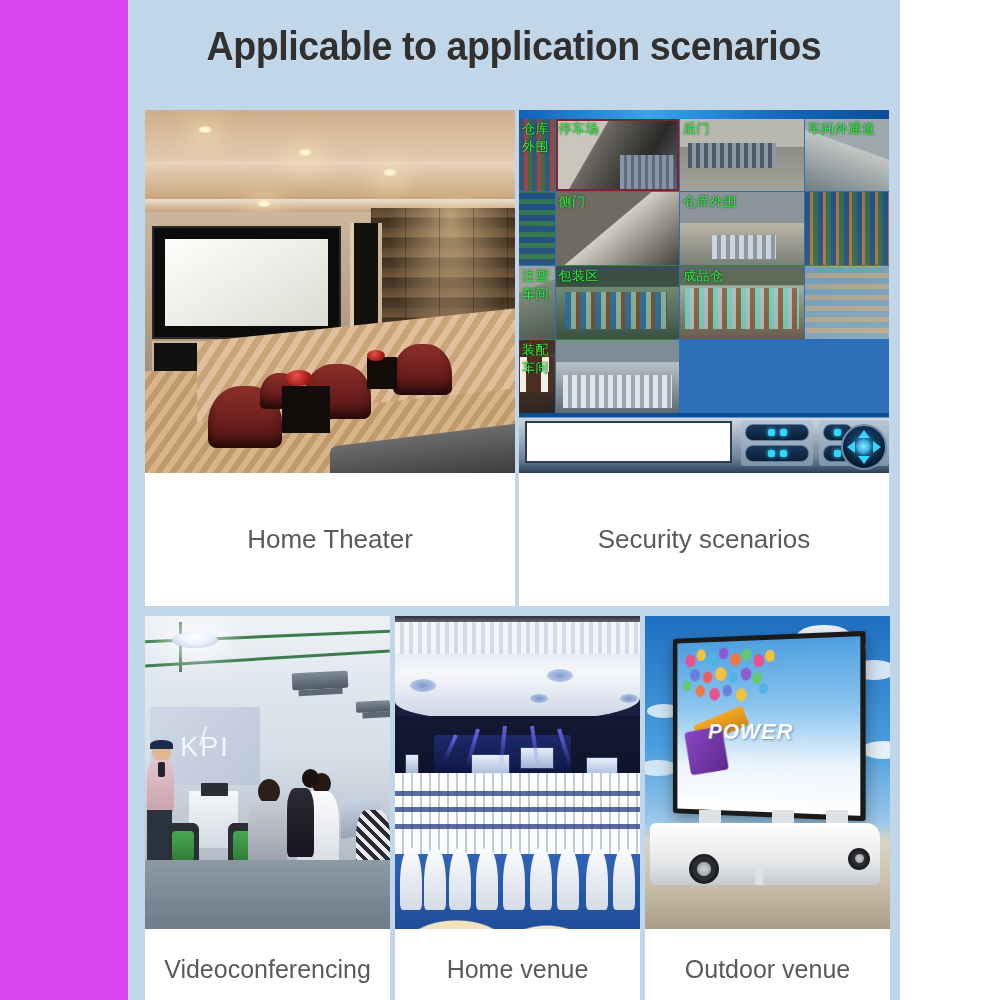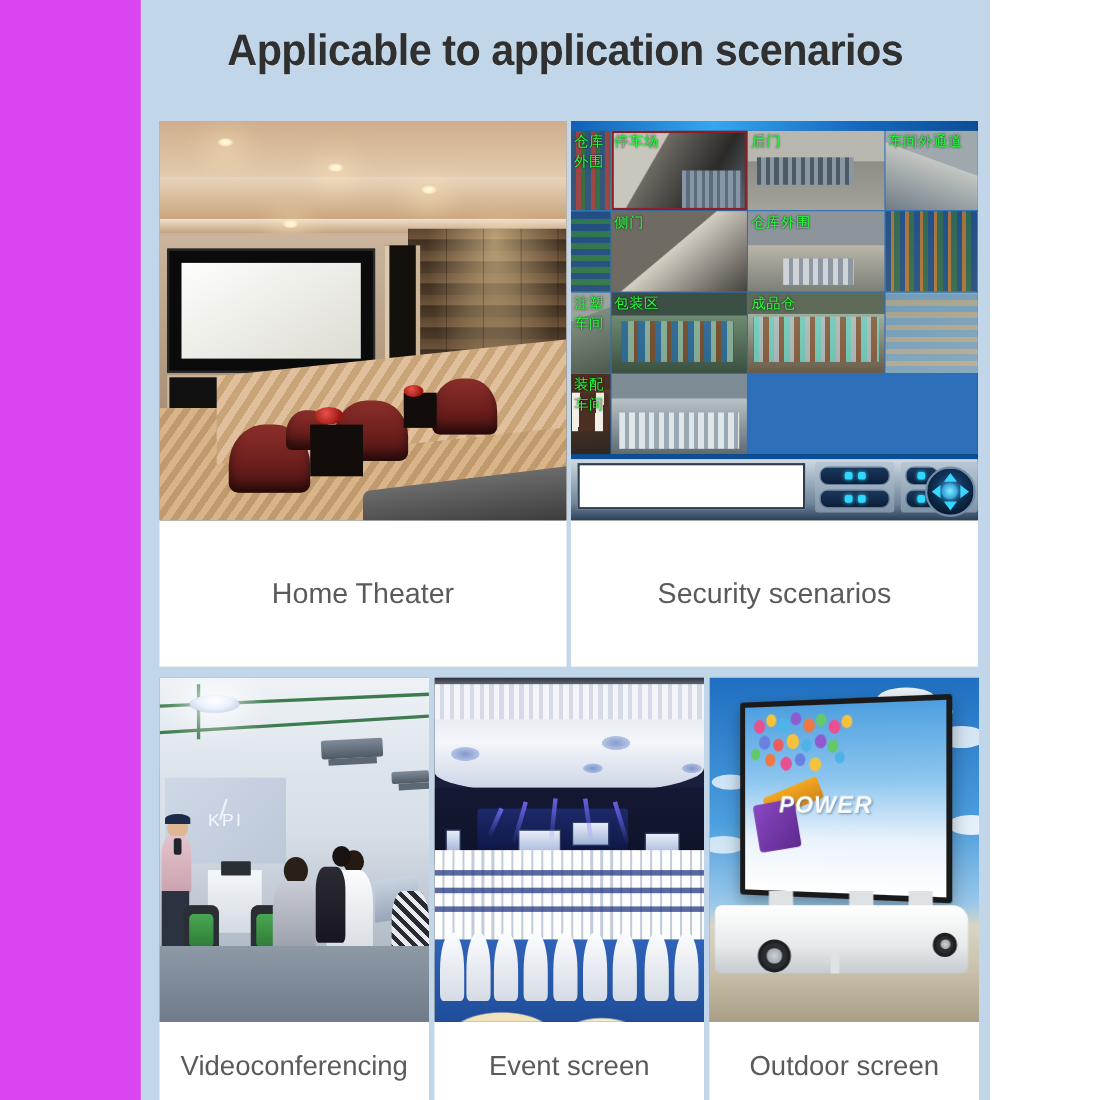--- a/index.html
+++ b/index.html
@@ -139,21 +139,21 @@
     background: linear-gradient(#eef2f6,#dde4ec); }
   .vc-pipe { position:absolute; height:3px; background:#3d7a4e; }
   .vc-lamp { position:absolute; width:46px; height:16px; border-radius:50%;
     background: radial-gradient(ellipse at 50% 30%, #ffffff 0%,#eaf2ff 45%,#b9c7d6 100%);
     box-shadow:0 0 28px 10px rgba(255,255,255,.85); }
   .vc-proj { position:absolute; width:56px; height:17px; background:linear-gradient(#7f8b98,#4f5a66); border-radius:2px; }
   .vc-proj:after { content:""; position:absolute; left:6px; bottom:-6px; width:44px; height:6px; background:#5c6874; }
   .vc-screen { position:absolute; left:2%; top:29%; width:45%; height:25%;
     background: linear-gradient(135deg,#cfd8e6,#bcc7d8); }
   .vc-kpi { position:absolute; left:50%; top:52%; transform:translate(-50%,-50%);
-    color:#f2f6ff; font-size:16px; letter-spacing:2px; font-family:"Liberation Sans",sans-serif; }
+    color:#f2f6ff; font-size:27px; letter-spacing:2px; font-family:"Liberation Sans",sans-serif; }
   .vc-bolt { position:absolute; left:47%; top:24%; width:2px; height:20px; background:#eaf2ff; transform:rotate(18deg); }
   .vc-podium { position:absolute; left:18%; top:56%; width:20%; height:18%;
     background: linear-gradient(#f4f7fa,#d3dae2); }
   .vc-lap { position:absolute; left:23%; top:53.5%; width:11%; height:4%; background:#2a2f36; border-radius:1px; }
   .vc-chair { position:absolute; width:13%; height:16%; border-radius:7px 7px 3px 3px;
     background:#2b2f35; box-shadow: inset 0 0 0 3px #2b2f35; }
   .vc-chair:after { content:""; position:absolute; left:16%; top:16%; width:68%; height:60%;
     background: linear-gradient(#49a651,#2f7d38); border-radius:4px; }
   .vc-head { position:absolute; border-radius:50%; }
   .vc-torso { position:absolute; border-radius:30% 30% 10% 10%; }
@@ -434,21 +434,21 @@
           <div class="ev-frontchair" style="left:12%"></div>
           <div class="ev-frontchair" style="left:22%"></div>
           <div class="ev-frontchair" style="left:33%"></div>
           <div class="ev-frontchair" style="left:44%"></div>
           <div class="ev-frontchair" style="left:55%"></div>
           <div class="ev-frontchair" style="left:66%"></div>
           <div class="ev-frontchair" style="left:78%"></div>
           <div class="ev-frontchair" style="left:89%"></div>
         </div>
       </div>
-      <div class="caption">Event screen</div>
+      <div class="caption">Home venue</div>
     </div>
 
     <div class="card r2card">
       <div class="thumb r2thumb">
         <div class="os">
           <div class="os-cloud" style="left:62%;top:3%;width:54px;height:22px"></div>
           <div class="os-cloud" style="left:74%;top:7%;width:40px;height:18px"></div>
           <div class="os-cloud" style="left:84%;top:14%;width:46px;height:20px;opacity:.8"></div>
           <div class="os-cloud" style="left:1%;top:28%;width:34px;height:14px;opacity:.75"></div>
           <div class="os-cloud" style="left:-3%;top:46%;width:40px;height:16px;opacity:.7"></div>
@@ -485,17 +485,17 @@
           <div class="os-leg" style="left:22%;top:62%;width:9%;height:7%"></div>
           <div class="os-leg" style="left:52%;top:62%;width:9%;height:7%"></div>
           <div class="os-leg" style="left:74%;top:62%;width:9%;height:7%"></div>
           <div class="os-trailer"></div>
           <div class="os-leg" style="left:45%;top:80%;width:3%;height:12%"></div>
           <div class="os-wheel" style="left:18%;top:76%;width:30px;height:30px"></div>
           <div class="os-wheel" style="left:83%;top:74%;width:22px;height:22px"></div>
           <div class="os-ground"></div>
         </div>
       </div>
-      <div class="caption">Outdoor screen</div>
+      <div class="caption">Outdoor venue</div>
     </div>
   </div>
 
 </div>
 
 </body></html>

